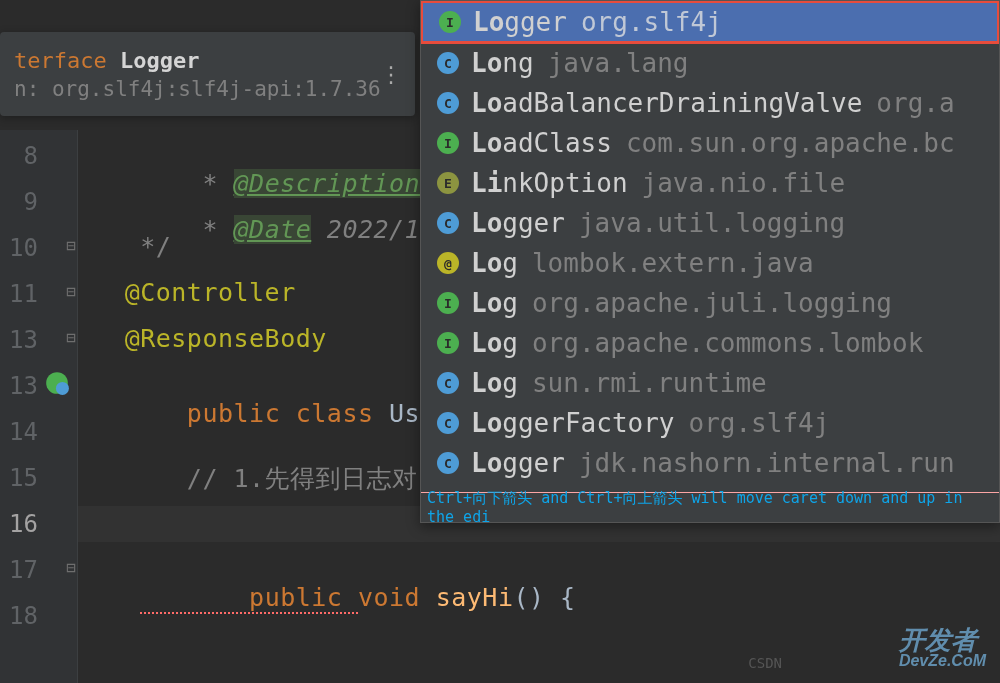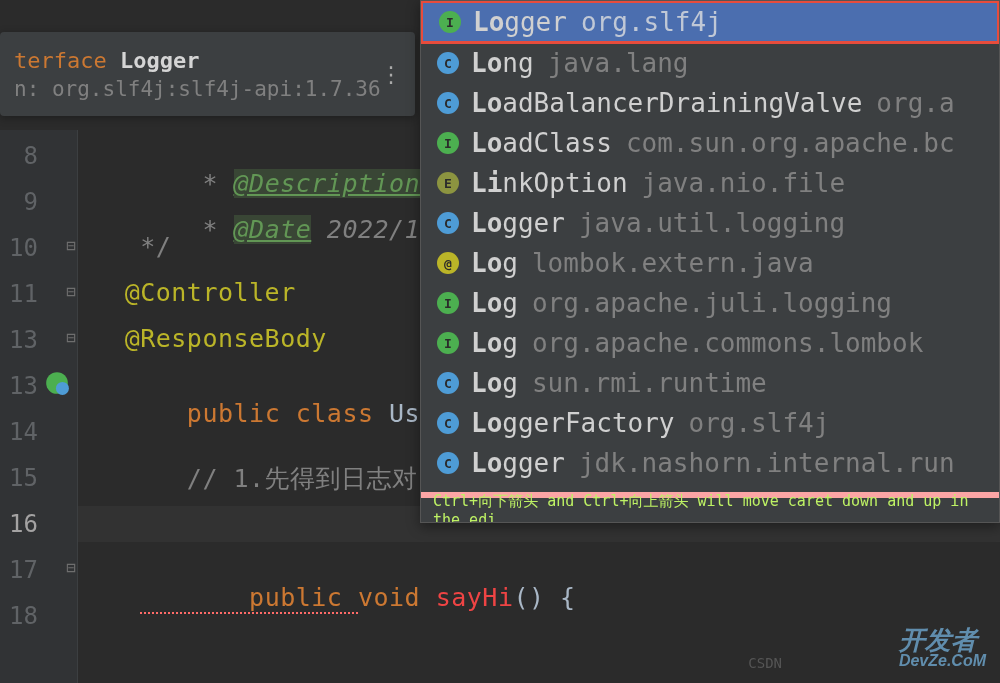--- a/index.html
+++ b/index.html
@@ -84,21 +84,21 @@
     font-size: 25px;
     white-space: pre;
     letter-spacing: 0.5px;
   }
   .c-comment { color: #808080; }
   .c-tag { color: #629755; font-style: italic; text-decoration: underline; background: rgba(98,151,85,0.25); }
   .c-date { color: #808080; font-style: italic; }
   .c-annotation { color: #bbb528; }
   .c-keyword { color: #cc7832; }
   .c-class { color: #a9b7c6; }
-  .c-method { color: #ef4444; }
+  .c-method { color: #fdba74; }
   .c-typed { color: #a9b7c6; }
   .c-err { border-bottom: 2px dotted #ff6b68; }
   .current-line-bg {
     position: absolute;
     left: 0;
     right: 0;
     height: 36px;
     background: #323232;
   }
   .completion-popup {
@@ -143,26 +143,26 @@
   .completion-item .match .hl { font-weight: bold; }
   .completion-item .pkg { color: #808080; margin-left: 14px; }
   .completion-item.selected .pkg { color: #c0c8d6; }
   .completion-hint {
     position: absolute;
     bottom: 0;
     left: 0;
     right: 0;
     height: 30px;
     background: #3c3f41;
-    border-top: 6px solid #fca5a5;
+    border-top: 1px solid #fca5a5;
     font-size: 15px;
-    color: #bef264;
+    color: #0ea5e9;
     display: flex;
     align-items: center;
-    padding: 0 12px;
+    padding: 0 6px;
   }
   .watermark {
     position: absolute;
     right: 14px;
     bottom: 14px;
     color: #6a9fc4;
     font-size: 26px;
     font-weight: bold;
     font-style: italic;
     opacity: 0.85;

